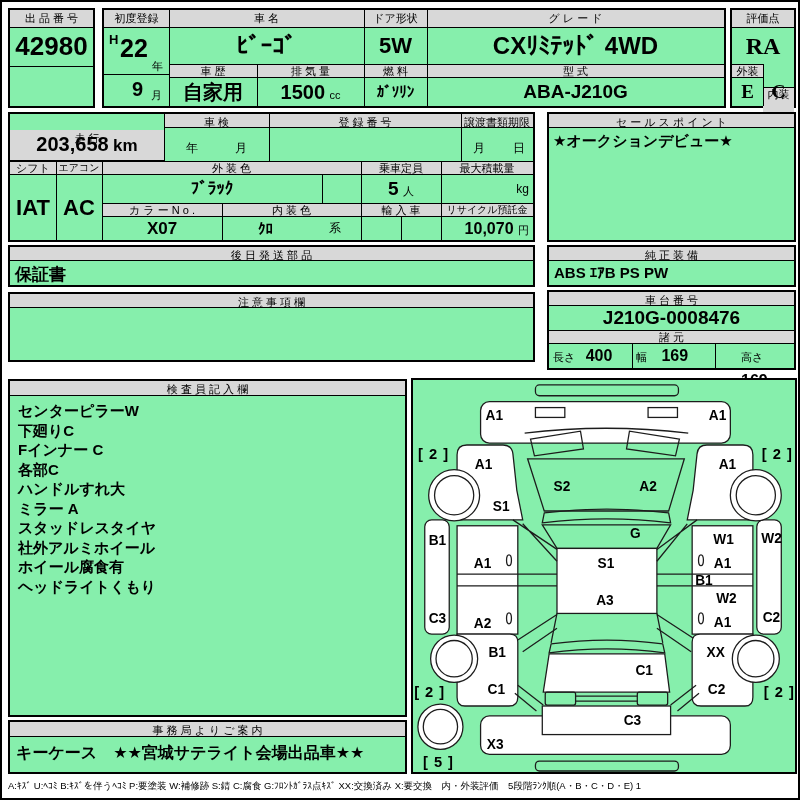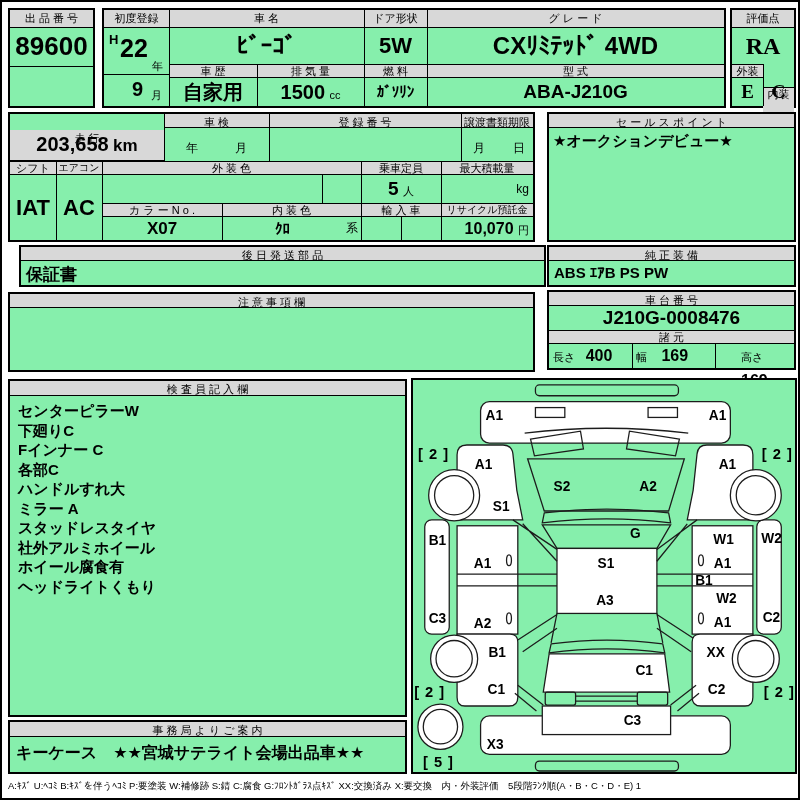--- a/index.html
+++ b/index.html
@@ -23,21 +23,21 @@
   svg .wh{fill:#fff;stroke:#1c1c1c;stroke-width:1.3;}
   .legend{position:absolute;left:6px;top:778px;width:790px;font-size:9.5px;white-space:nowrap;overflow:hidden;}
 </style>
 </head>
 <body>
 
 <div class="sheet">
 
   <div class="box" style="left:6px;top:6px;width:87px;height:100px;">
     <div class="hdr" style="left:0;top:0;width:100%;height:18px;">出 品 番 号</div>
-    <div class="abs v c" style="left:0;top:18px;width:100%;height:37px;font-size:26px;line-height:37px;">89600</div>
+    <div class="abs v c" style="left:0;top:18px;width:100%;height:37px;font-size:26px;line-height:37px;">42980</div>
     <div class="hl" style="left:0;top:56px;width:100%;"></div>
   </div>
 
   <div class="box" style="left:100px;top:6px;width:624px;height:100px;">
     <div class="hdr" style="left:0;top:0;width:65px;height:18px;">初度登録</div>
     <div class="hdr" style="left:65px;top:0;width:195px;height:18px;">車 名</div>
     <div class="hdr" style="left:260px;top:0;width:63px;height:18px;">ドア形状</div>
     <div class="hdr" style="left:323px;top:0;width:297px;height:18px;">グ レ ー ド</div>
 
     <div class="abs" style="left:2px;top:20px;width:60px;height:44px;">
@@ -109,33 +109,34 @@
 
     <div class="hdr2" style="left:0;top:47px;width:46px;height:14px;">シフト</div>
     <div class="hdr2" style="left:46px;top:47px;width:46px;height:14px;font-size:10px;">エアコン</div>
     <div class="hdr2" style="left:92px;top:47px;width:259px;height:14px;">外 装 色</div>
     <div class="hdr2" style="left:351px;top:47px;width:80px;height:14px;">乗車定員</div>
     <div class="hdr2" style="left:431px;top:47px;width:92px;height:14px;">最大積載量</div>
 
     <div class="abs v c" style="left:0;top:61px;width:46px;height:65px;font-size:22px;line-height:65px;">IAT</div>
     <div class="abs v c" style="left:46px;top:61px;width:46px;height:65px;font-size:22px;line-height:65px;">AC</div>
 
+    <div class="abs v c" style="left:92px;top:61px;width:220px;height:28px;font-size:17px;line-height:28px;">ﾌﾞﾗｯｸ</div>
     <div class="abs c" style="left:351px;top:61px;width:80px;height:18px;line-height:28px;">
       <span class="v" style="font-size:19px;">5</span>
       <span class="u">人</span>
     </div>
     <div class="abs" style="left:431px;top:61px;width:88px;height:28px;text-align:right;font-size:12px;line-height:28px;">kg</div>
 
     <div class="hdr2" style="left:92px;top:89px;width:120px;height:14px;">カ ラ ー N o .</div>
     <div class="hdr2" style="left:212px;top:89px;width:139px;height:14px;">内 装 色</div>
     <div class="hdr2" style="left:351px;top:89px;width:80px;height:14px;">輸 入 車</div>
     <div class="hdr2" style="left:431px;top:89px;width:92px;height:14px;font-size:10px;">リサイクル預託金</div>
 
     <div class="abs v c" style="left:92px;top:103px;width:120px;height:23px;font-size:17px;line-height:23px;">X07</div>
-    <div class="abs" style="left:217px;top:103px;width:139px;height:23px;line-height:23px;text-align:center;">
+    <div class="abs" style="left:200px;top:103px;width:139px;height:23px;line-height:23px;text-align:center;">
       <span class="abs v" style="left:48px;font-size:15px;">ｸﾛ</span>
       <span class="abs" style="right:8px;font-size:12px;">系</span>
     </div>
     <div class="abs" style="left:431px;top:103px;width:88px;height:23px;text-align:right;line-height:23px;">
       <span class="v" style="font-size:16px;">10,070</span>
       <span class="u">円</span>
     </div>
 
     <div class="vl" style="left:46px;top:47px;height:79px;"></div>
     <div class="vl" style="left:92px;top:47px;height:79px;"></div>
@@ -144,31 +145,31 @@
     <div class="vl" style="left:431px;top:47px;height:79px;"></div>
     <div class="vl" style="left:212px;top:89px;height:37px;"></div>
     <div class="vl" style="left:391px;top:103px;height:23px;"></div>
   </div>
 
   <div class="box" style="left:545px;top:110px;width:249px;height:130px;">
     <div class="hdr" style="left:0;top:0;width:100%;height:14px;">セ ー ル ス ポ イ ン ト</div>
     <div class="abs v" style="left:4px;top:18px;width:238px;font-size:15px;">★オークションデビュー★</div>
   </div>
 
-  <div class="box" style="left:6px;top:243px;width:527px;height:42px;margin-left:11px;">
+  <div class="box" style="left:6px;top:243px;width:527px;height:42px;">
     <div class="hdr" style="left:0;top:0;width:100%;height:14px;">後 日 発 送 部 品</div>
     <div class="abs v" style="left:5px;top:16px;font-size:17px;">保証書</div>
   </div>
 
   <div class="box" style="left:545px;top:243px;width:249px;height:42px;">
     <div class="hdr" style="left:0;top:0;width:100%;height:14px;">純 正 装 備</div>
     <div class="abs v" style="left:5px;top:17px;font-size:15px;">ABS ｴｱB PS PW</div>
   </div>
 
-  <div class="box" style="left:6px;top:290px;width:527px;height:80px;">
+  <div class="box" style="left:6px;top:290px;width:527px;height:70px;">
     <div class="hdr" style="left:0;top:0;width:100%;height:14px;">注 意 事 項 欄</div>
     <div class="abs" style="left:5px;top:18px;font-size:14px;"></div>
   </div>
 
   <div class="box" style="left:545px;top:288px;width:249px;height:80px;">
     <div class="hdr" style="left:0;top:0;width:100%;height:14px;">車 台 番 号</div>
     <div class="abs v c" style="left:0;top:14px;width:100%;height:24px;font-size:19px;line-height:24px;">J210G-0008476</div>
     <div class="hdr2" style="left:0;top:38px;width:100%;height:14px;">諸 元</div>
     <div class="abs" style="left:0;top:52px;width:83px;height:24px;line-height:24px;">
       <span class="u" style="margin-left:4px;">長さ</span>

